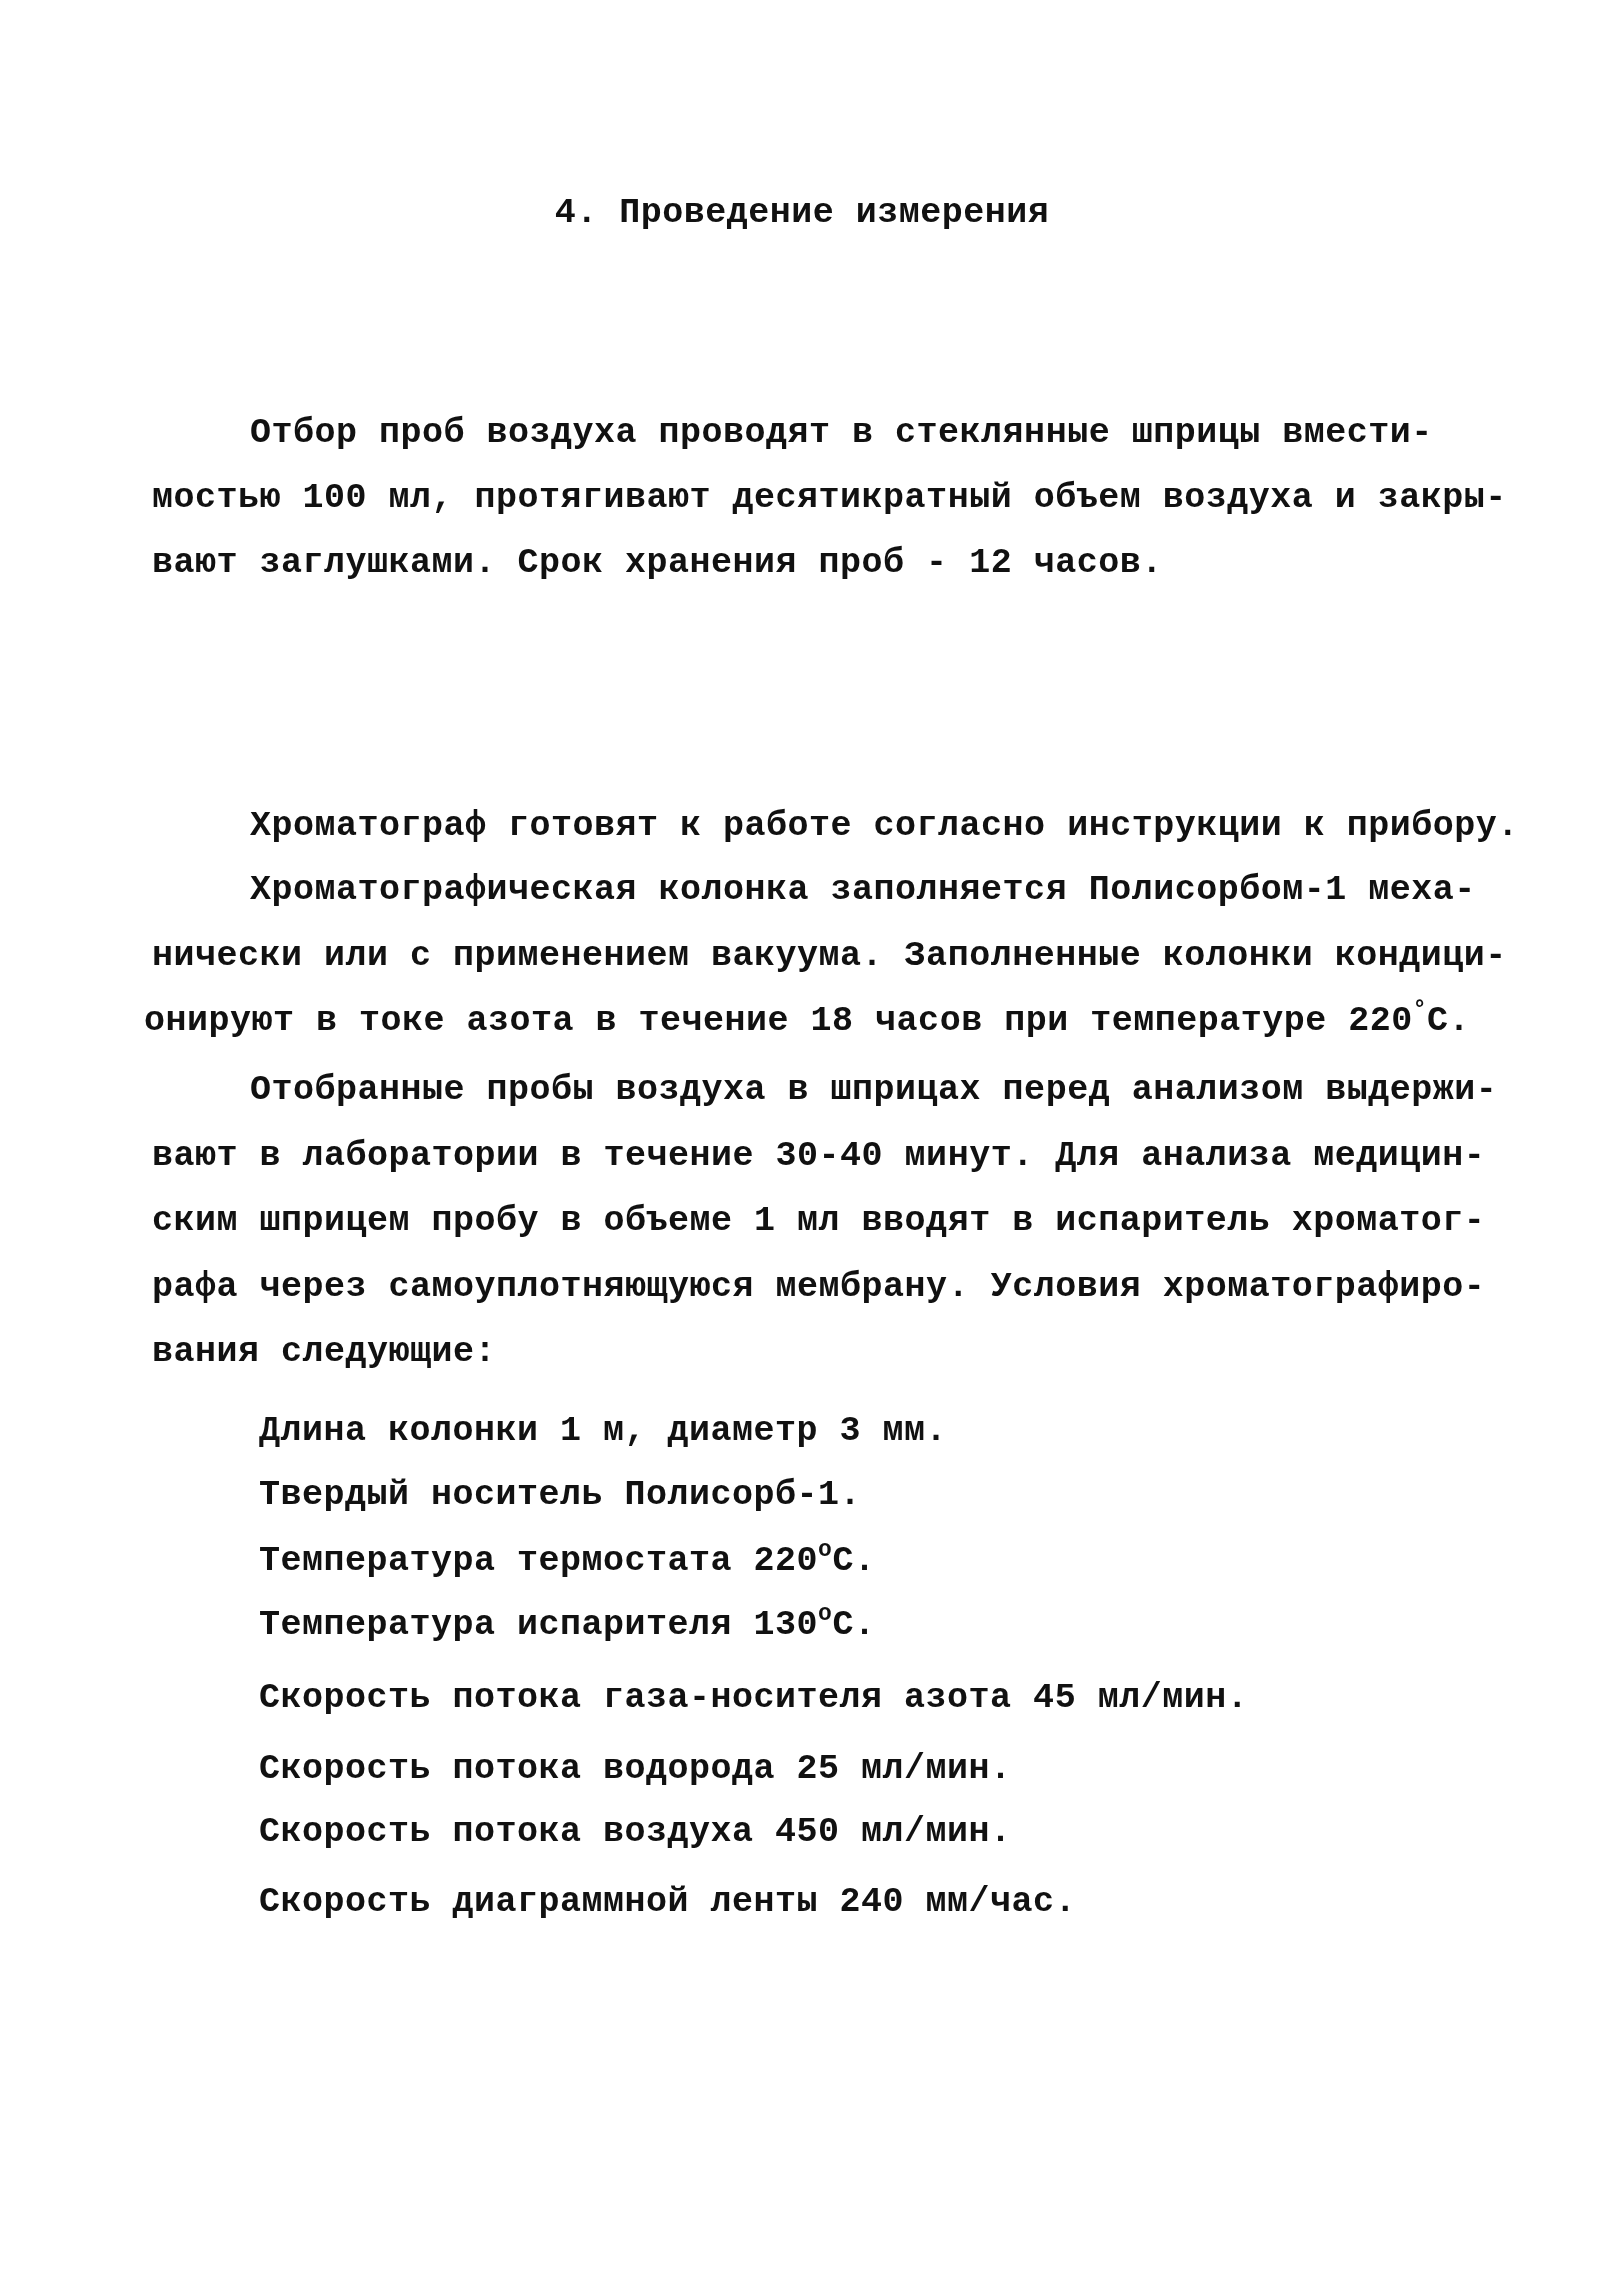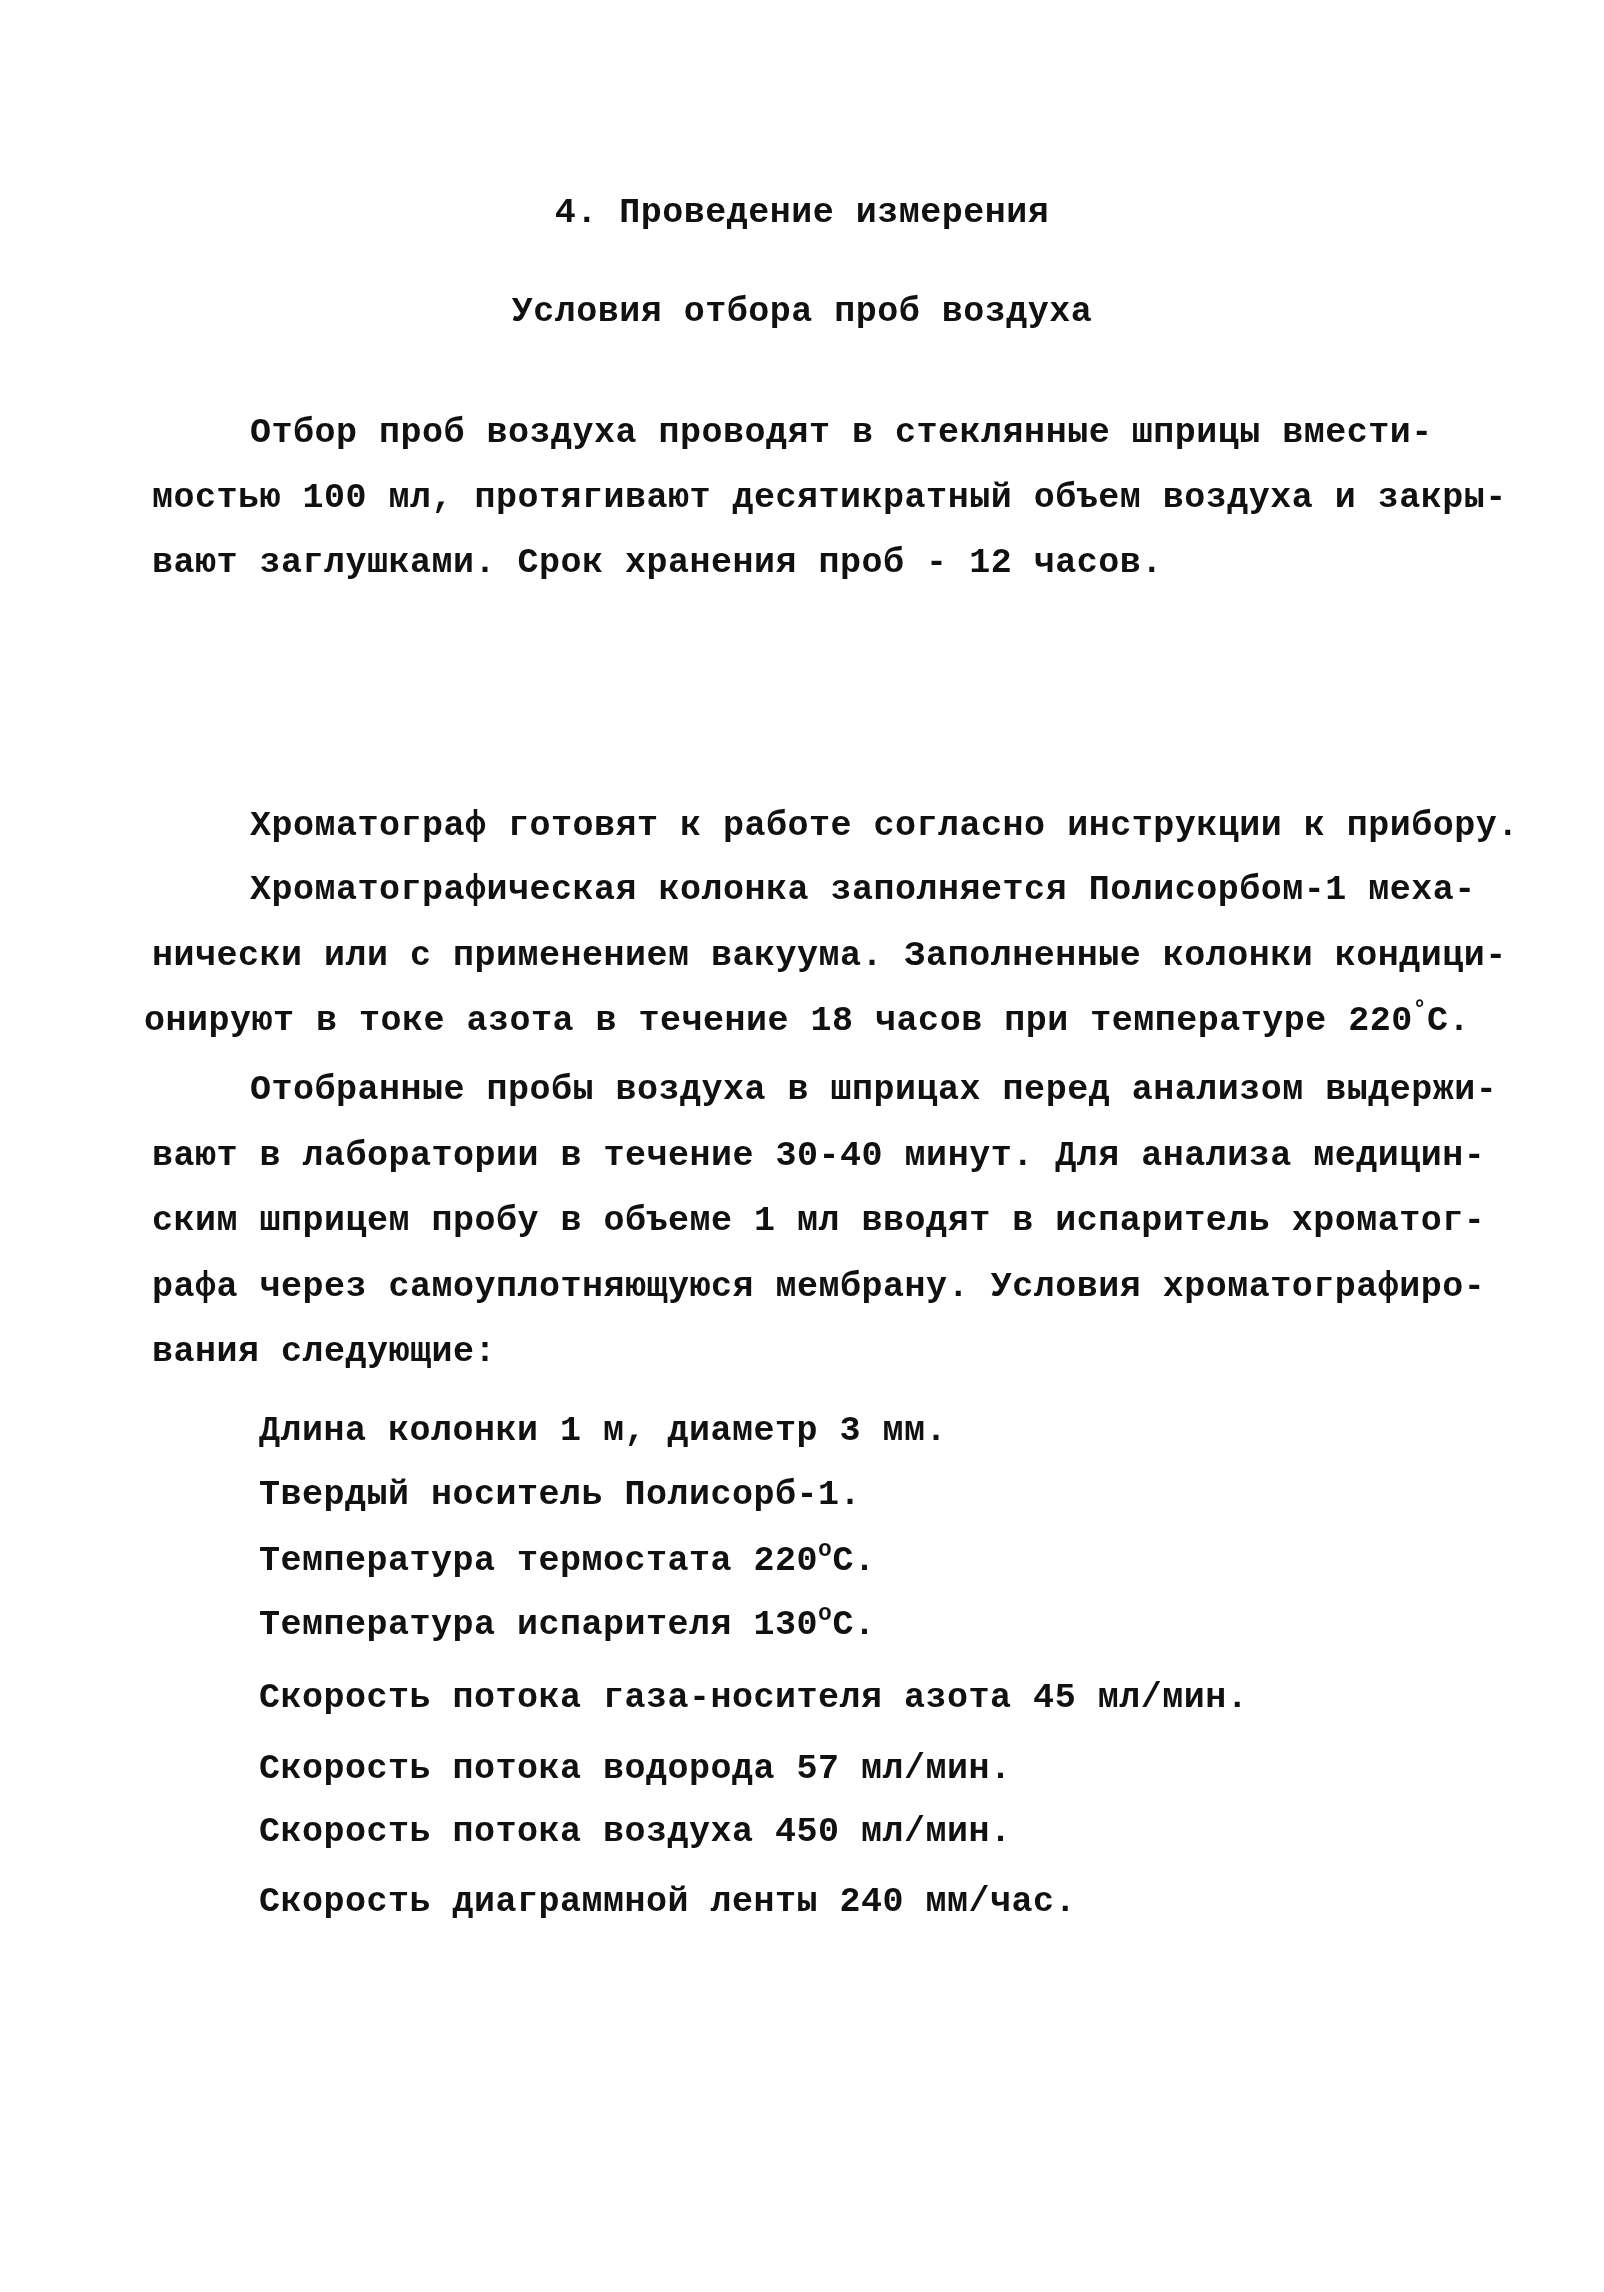--- a/index.html
+++ b/index.html
@@ -15,21 +15,20 @@
   .center { left: 0; width: 1604px; text-align: center; }
   sup { font-size: 23px; vertical-align: 13.6px; line-height: 0; }
 </style>
 </head>
 <body>
 
 <div class="page">
 
   <div class="line center" style="top:190px;">4. Проведение измерения</div>
 
-  <div class="line center" style="top:289px;">Условия отбора проб воздуха</div>
 
   <div>
     <div class="line" style="left:250px; top:410px;">Отбор проб воздуха проводят в стеклянные шприцы вмести-</div>
     <div class="line" style="left:152px; top:475px;">мостью 100 мл, протягивают десятикратный объем воздуха и закры-</div>
     <div class="line" style="left:152px; top:540px;">вают заглушками. Срок хранения проб - 12 часов.</div>
   </div>
 
 
   <div class="line" style="left:250px; top:803px;">Хроматограф готовят к работе согласно инструкции к прибору.</div>
 
@@ -46,20 +45,20 @@
     <div class="line" style="left:152px; top:1264px;">рафа через самоуплотняющуюся мембрану. Условия хроматографиро-</div>
     <div class="line" style="left:152px; top:1329px;">вания следующие:</div>
   </div>
 
   <div>
     <div class="line" style="left:259px; top:1408px;">Длина колонки 1 м, диаметр 3 мм.</div>
     <div class="line" style="left:259px; top:1472px;">Твердый носитель Полисорб-1.</div>
     <div class="line" style="left:259px; top:1538px;"><span>Температура термостата 220</span><sup>о</sup><span>С.</span></div>
     <div class="line" style="left:259px; top:1602px;"><span>Температура испарителя 130</span><sup>о</sup><span>С.</span></div>
     <div class="line" style="left:259px; top:1675px;">Скорость потока газа-носителя азота 45 мл/мин.</div>
-    <div class="line" style="left:259px; top:1746px;">Скорость потока водорода 57 мл/мин.</div>
+    <div class="line" style="left:259px; top:1746px;">Скорость потока водорода 25 мл/мин.</div>
     <div class="line" style="left:259px; top:1809px;">Скорость потока воздуха 450 мл/мин.</div>
     <div class="line" style="left:259px; top:1879px;">Скорость диаграммной ленты 240 мм/час.</div>
   </div>
 
 
 </div>
 
 
 </body></html>

